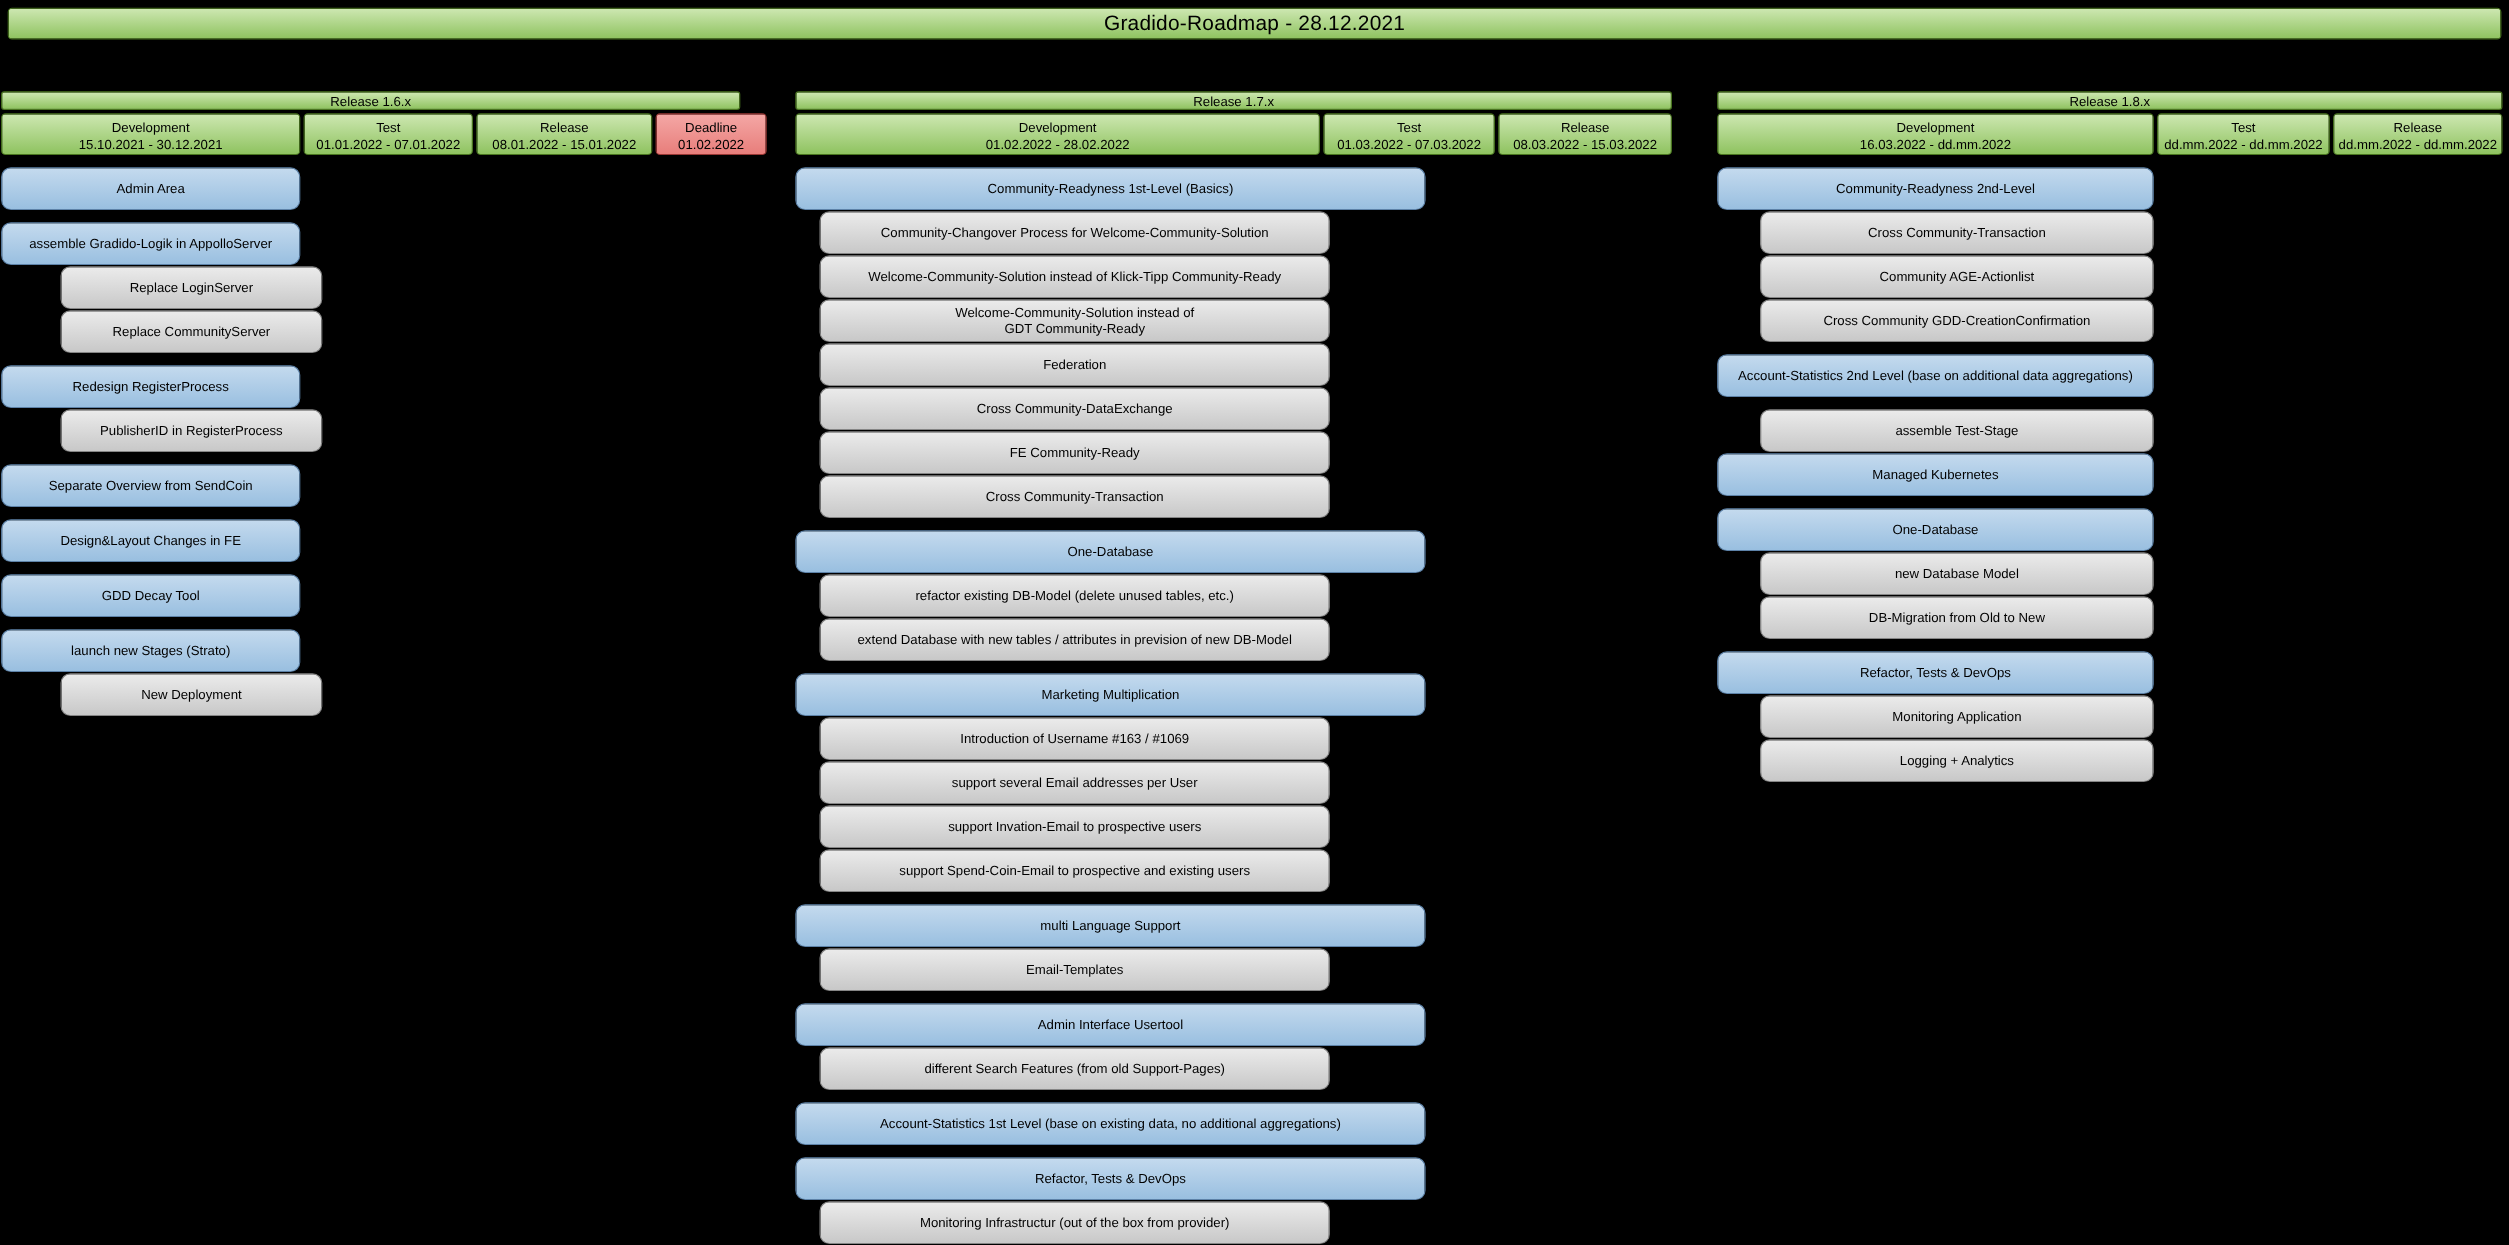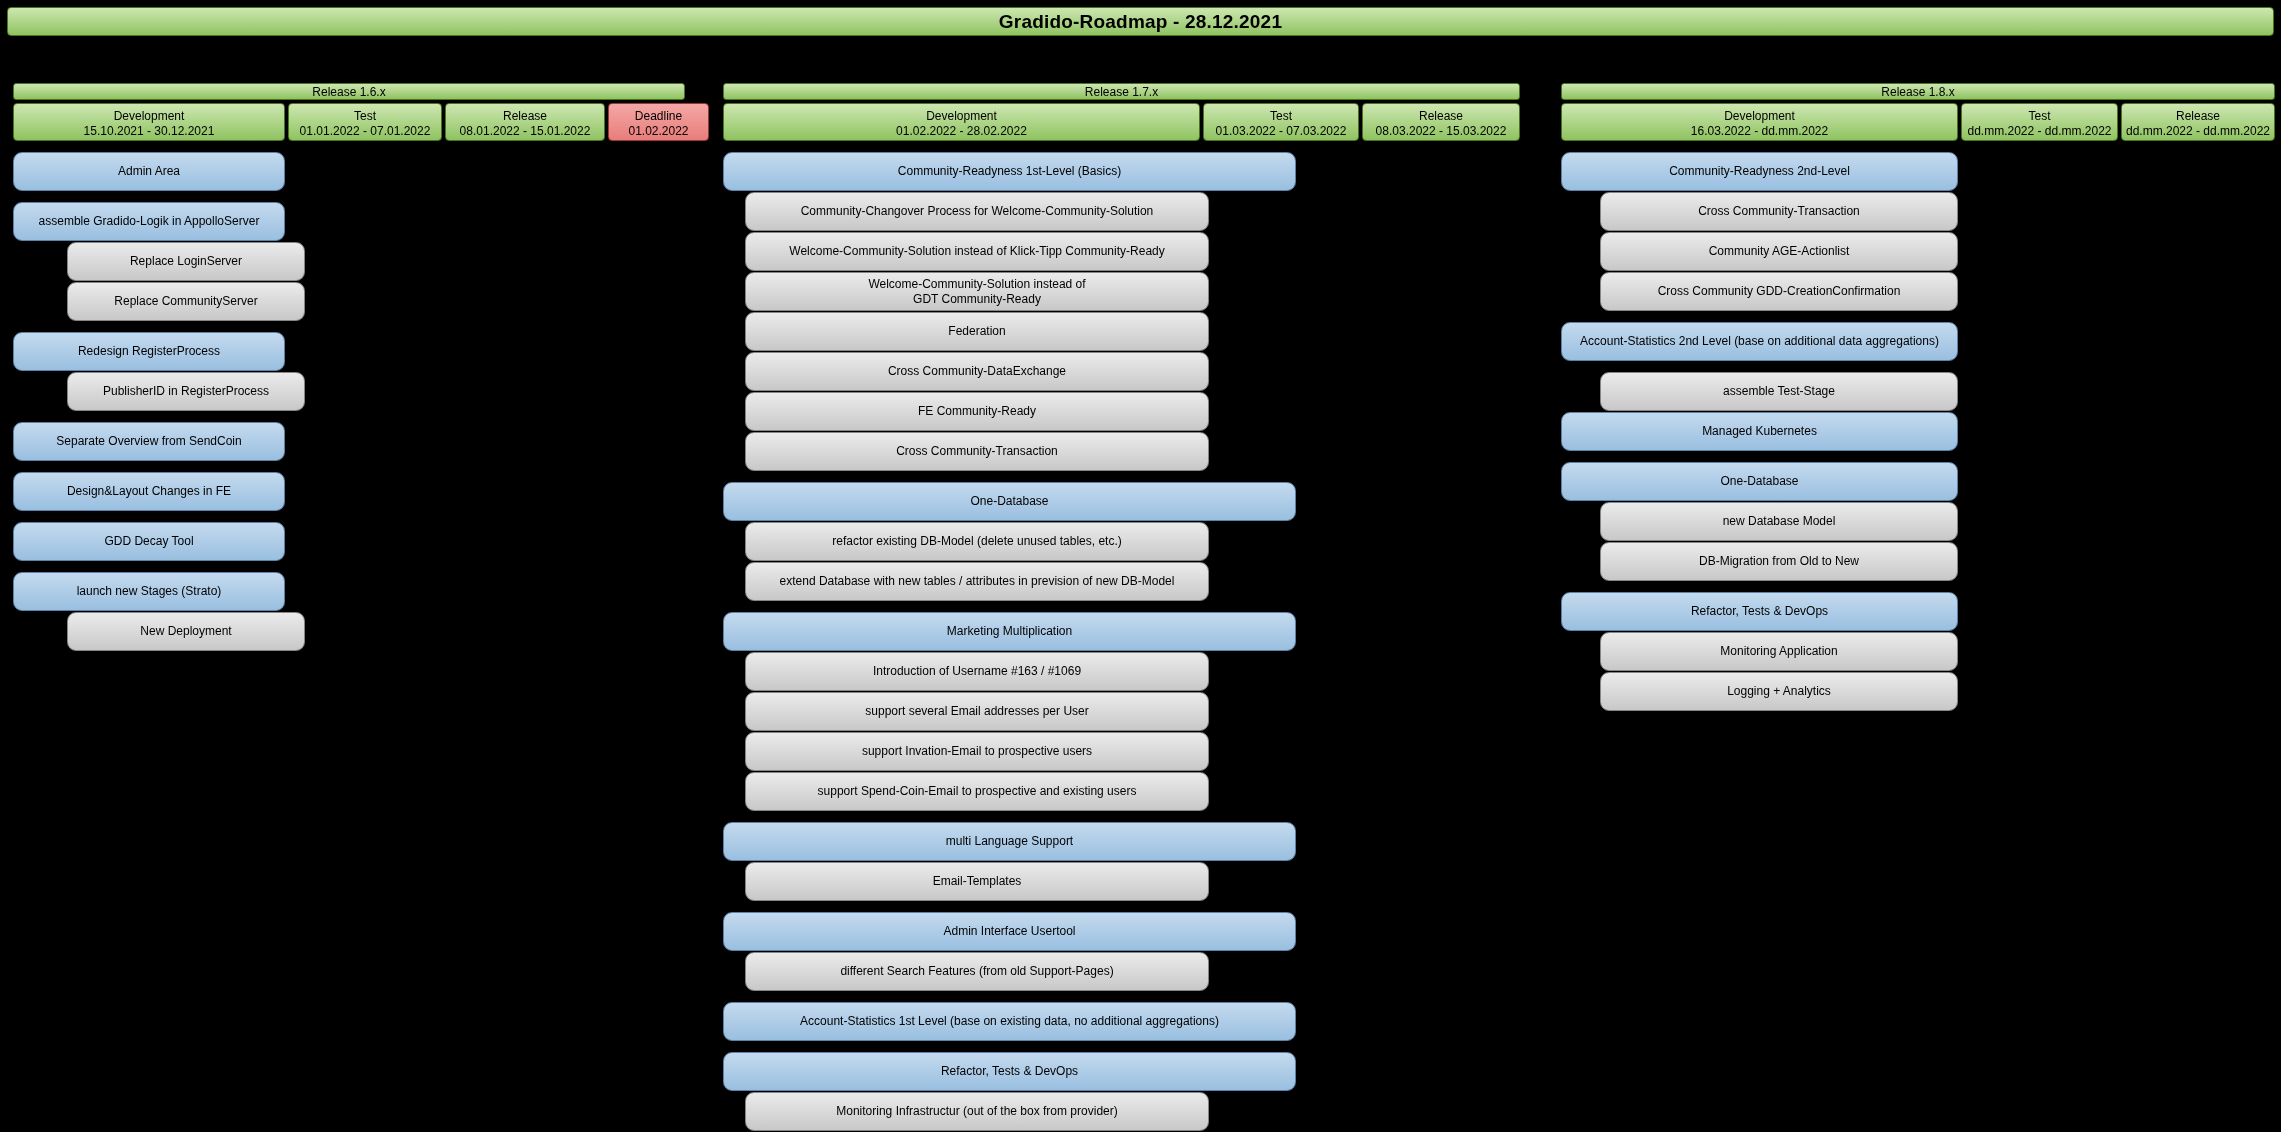--- a/index.html
+++ b/index.html
@@ -11,29 +11,29 @@
   }
   *{box-sizing:border-box}
   html,body{margin:0;padding:0;background:var(--bg)}
   body{
     width:2281px;height:1132px;position:relative;overflow:hidden;
     font-family:"Liberation Sans","DejaVu Sans",sans-serif;color:#000;
   }
   .bar{display:flex;align-items:center;justify-content:center;text-align:center}
   #title-bar{
     position:absolute;left:7px;top:7px;width:2267px;height:29px;
-    border-radius:4px;font-size:19px;font-weight:700;letter-spacing:.2px;
+    border-radius:4px;font-size:19px;font-weight:400;letter-spacing:.2px;
   }
   .green{background:linear-gradient(180deg,var(--green-light),var(--green-dark));border:1px solid var(--green-border)}
   .red{background:linear-gradient(180deg,var(--red-light),var(--red-dark));border:1px solid var(--red-border)}
   .blue{background:linear-gradient(180deg,var(--blue-light),var(--blue-dark));border:1px solid var(--blue-border)}
   .gray{background:linear-gradient(180deg,var(--gray-light),var(--gray-dark));border:1px solid var(--gray-border)}
 
   .column{position:absolute;top:83px}
-  .col0{left:13px;width:672px}
+  .col0{left:1px;width:672px}
   .col1{left:723px;width:797px}
   .col2{left:1561px;width:714px}
 
   .release-header{height:17px;border-radius:3px;font-size:12px;margin-bottom:3px}
 
   .phase-row{display:flex;gap:3px}
   .phase{height:38px;flex:0 0 auto;flex-direction:column;justify-content:flex-end;border-radius:4px;font-size:12px;line-height:1.3;padding:0 2px}
   .col0 .phase:nth-child(1){width:272px}
   .col0 .phase:nth-child(2){width:154px}
   .col0 .phase:nth-child(3){width:160px}

